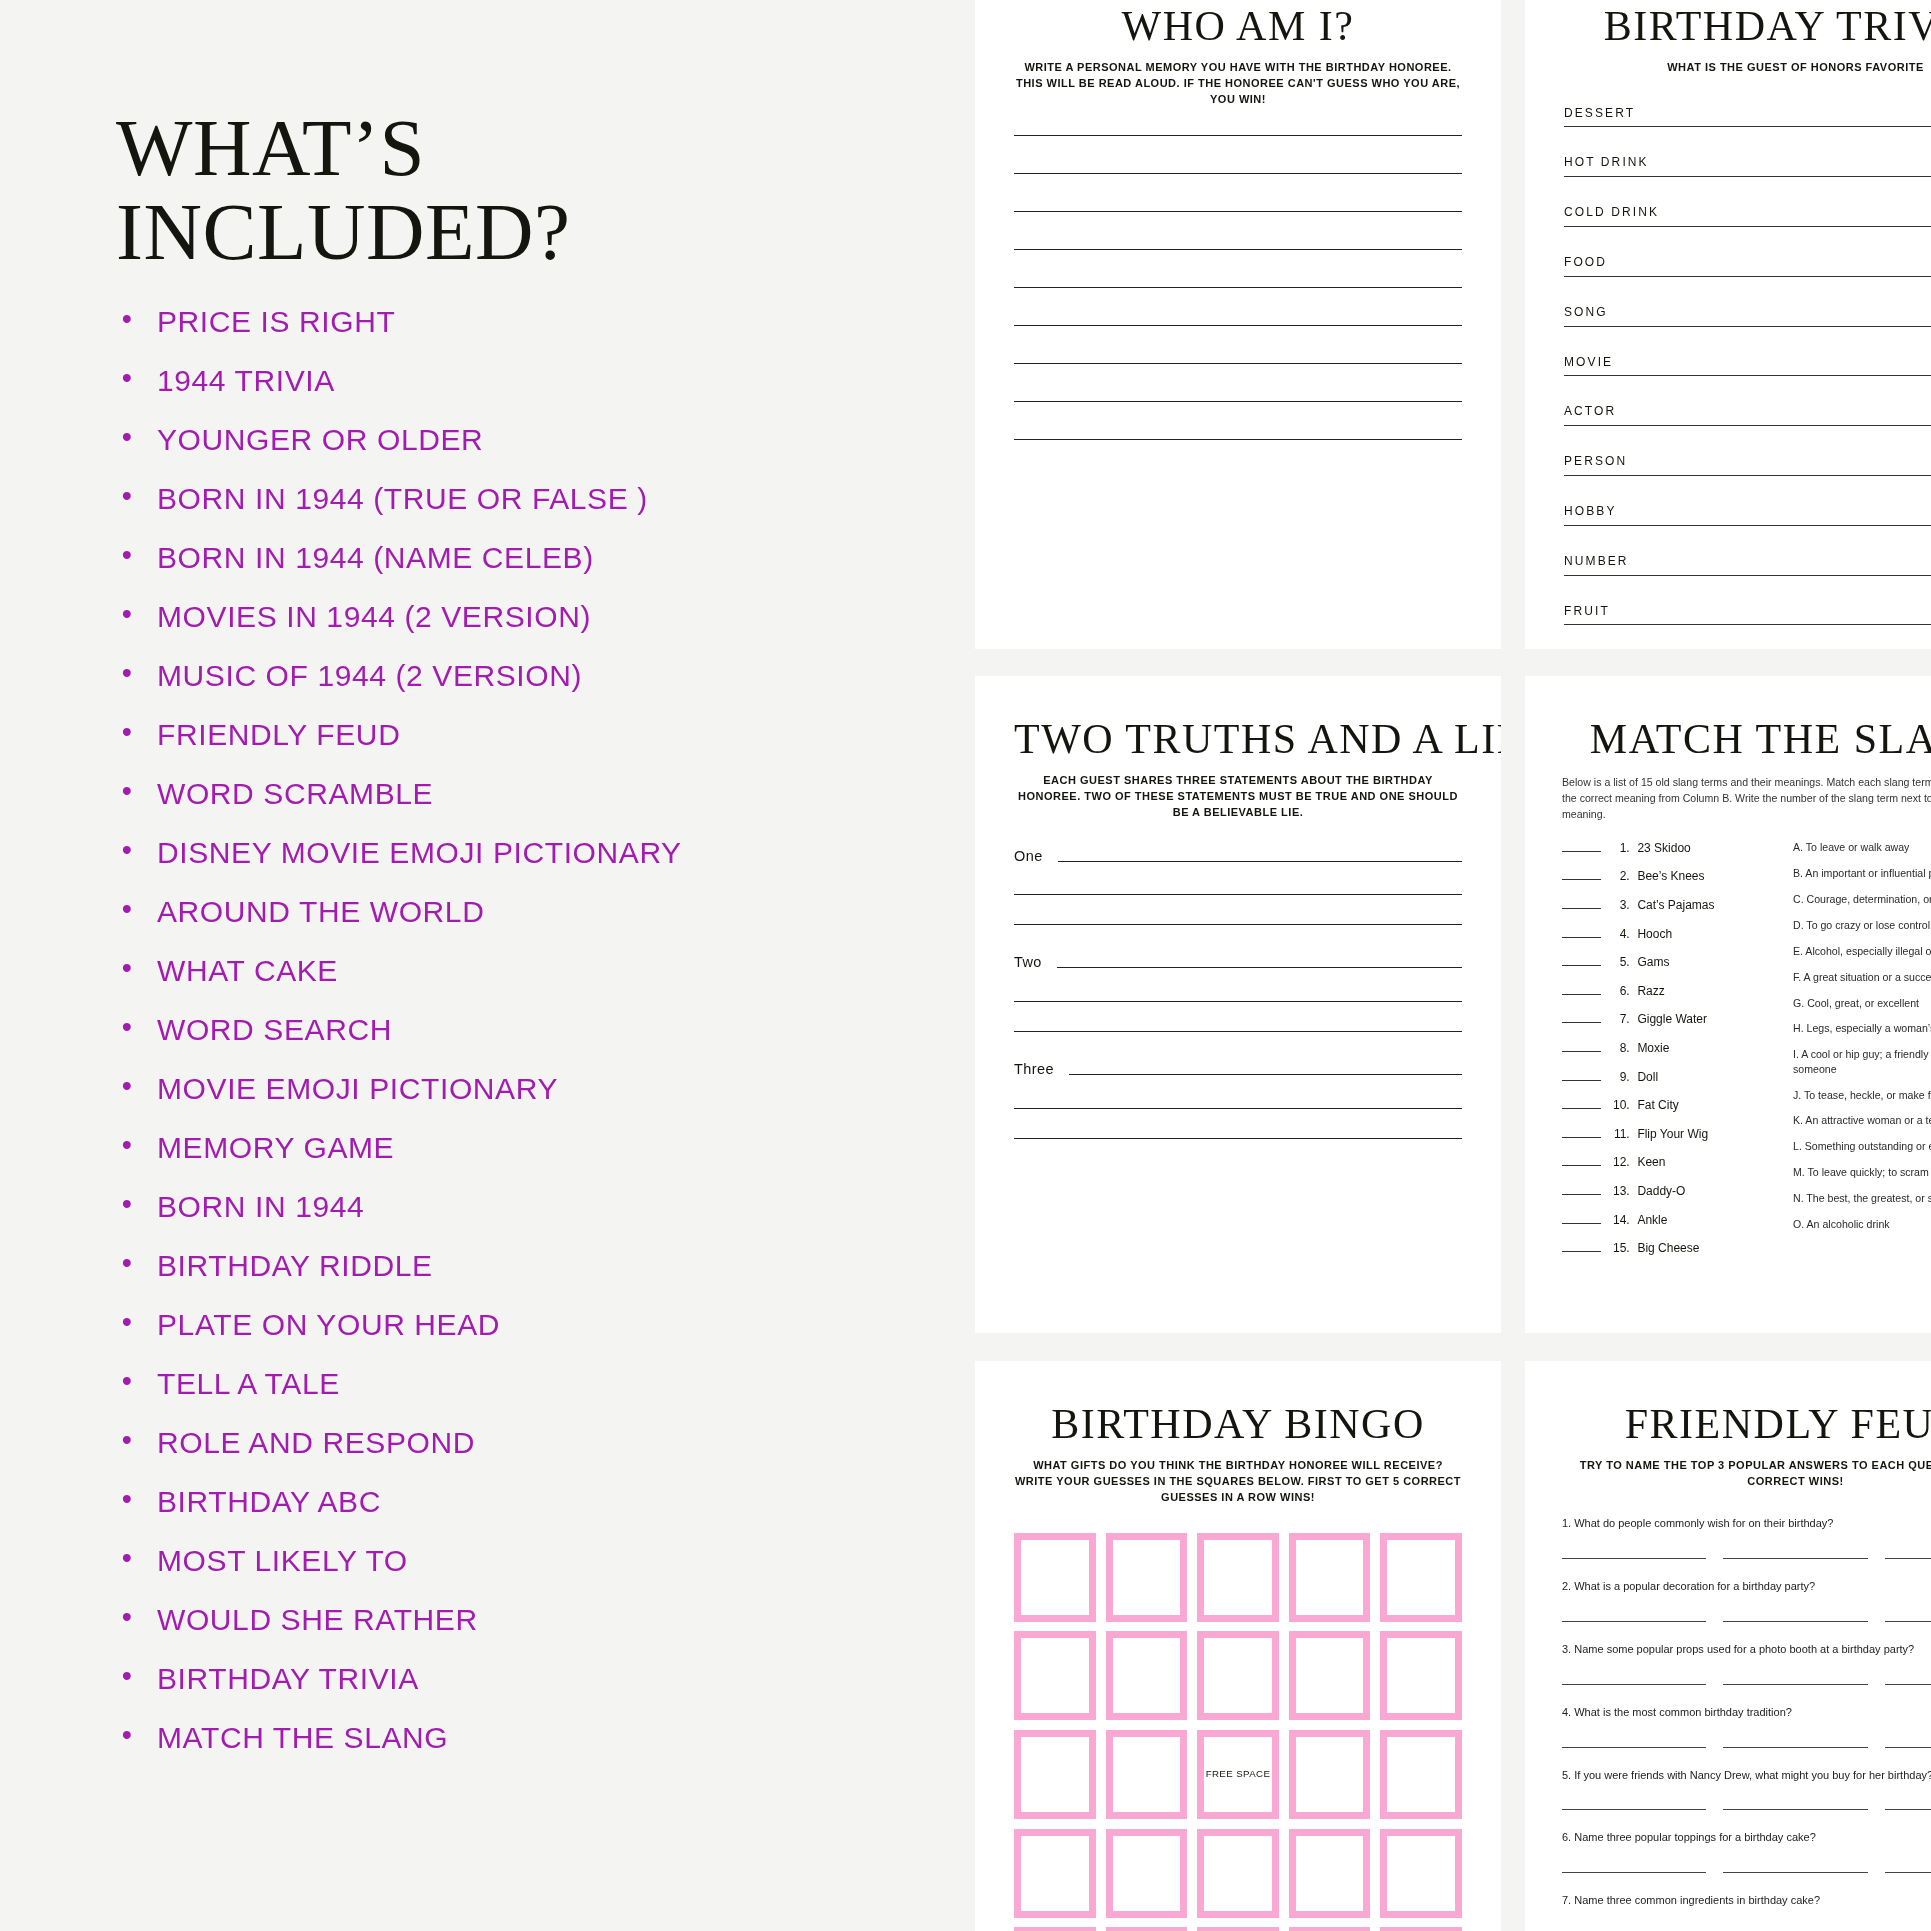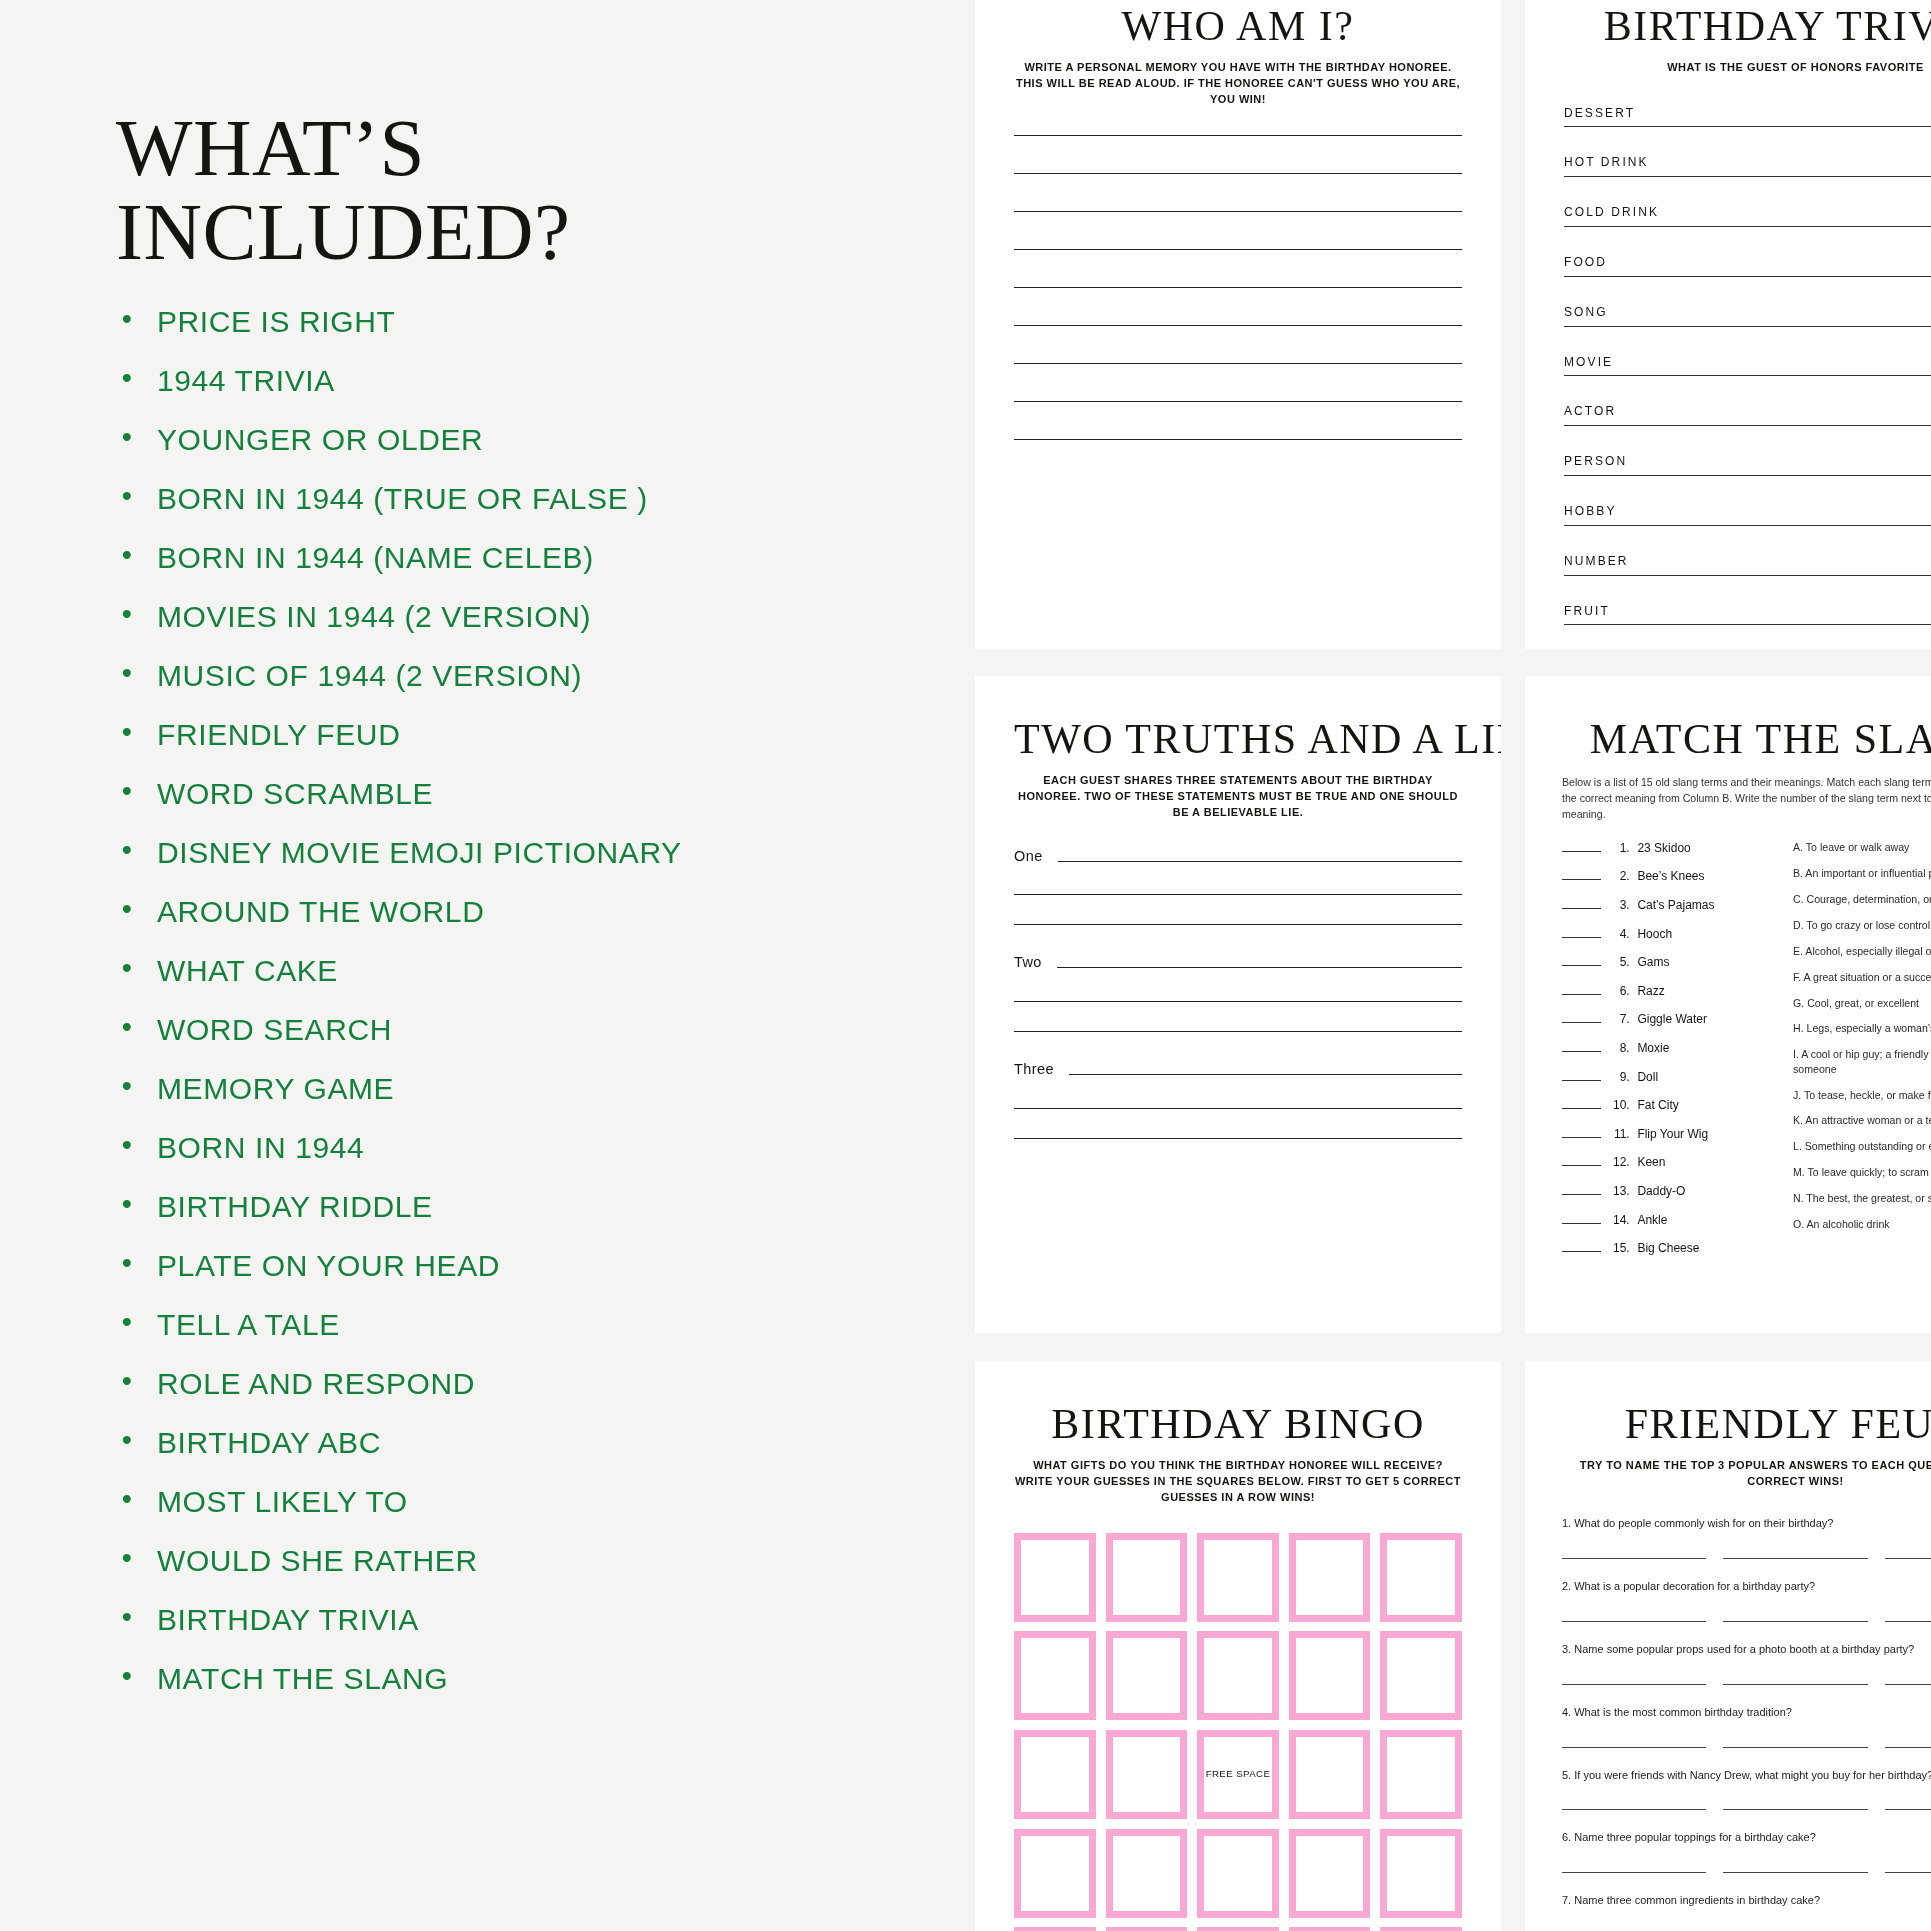--- a/index.html
+++ b/index.html
@@ -41,21 +41,21 @@
     margin: 0;
     padding: 0;
   }
   .included-list li {
     position: relative;
     font-size: 30px;
     letter-spacing: 0.6px;
     line-height: 1;
     padding: 0 0 0 41px;
     margin-bottom: 29px;
-    color: #15803d;
+    color: #a21caf;
   }
   .included-list li::before {
     content: "•";
     position: absolute;
     left: 5.8px;
     top: -2.9px;
     font-size: 29px;
   }
 
   
@@ -218,20 +218,21 @@
       <li>BORN IN 1944 (TRUE OR FALSE )</li>
       <li>BORN IN 1944 (NAME CELEB)</li>
       <li>MOVIES IN 1944 (2 VERSION)</li>
       <li>MUSIC OF 1944 (2 VERSION)</li>
       <li>FRIENDLY FEUD</li>
       <li>WORD SCRAMBLE</li>
       <li>DISNEY MOVIE EMOJI PICTIONARY</li>
       <li>AROUND THE WORLD</li>
       <li>WHAT CAKE</li>
       <li>WORD SEARCH</li>
+      <li>MOVIE EMOJI PICTIONARY</li>
       <li>MEMORY GAME</li>
       <li>BORN IN 1944</li>
       <li>BIRTHDAY RIDDLE</li>
       <li>PLATE ON YOUR HEAD</li>
       <li>TELL A TALE</li>
       <li>ROLE AND RESPOND</li>
       <li>BIRTHDAY ABC</li>
       <li>MOST LIKELY TO</li>
       <li>WOULD SHE RATHER</li>
       <li>BIRTHDAY TRIVIA</li>

